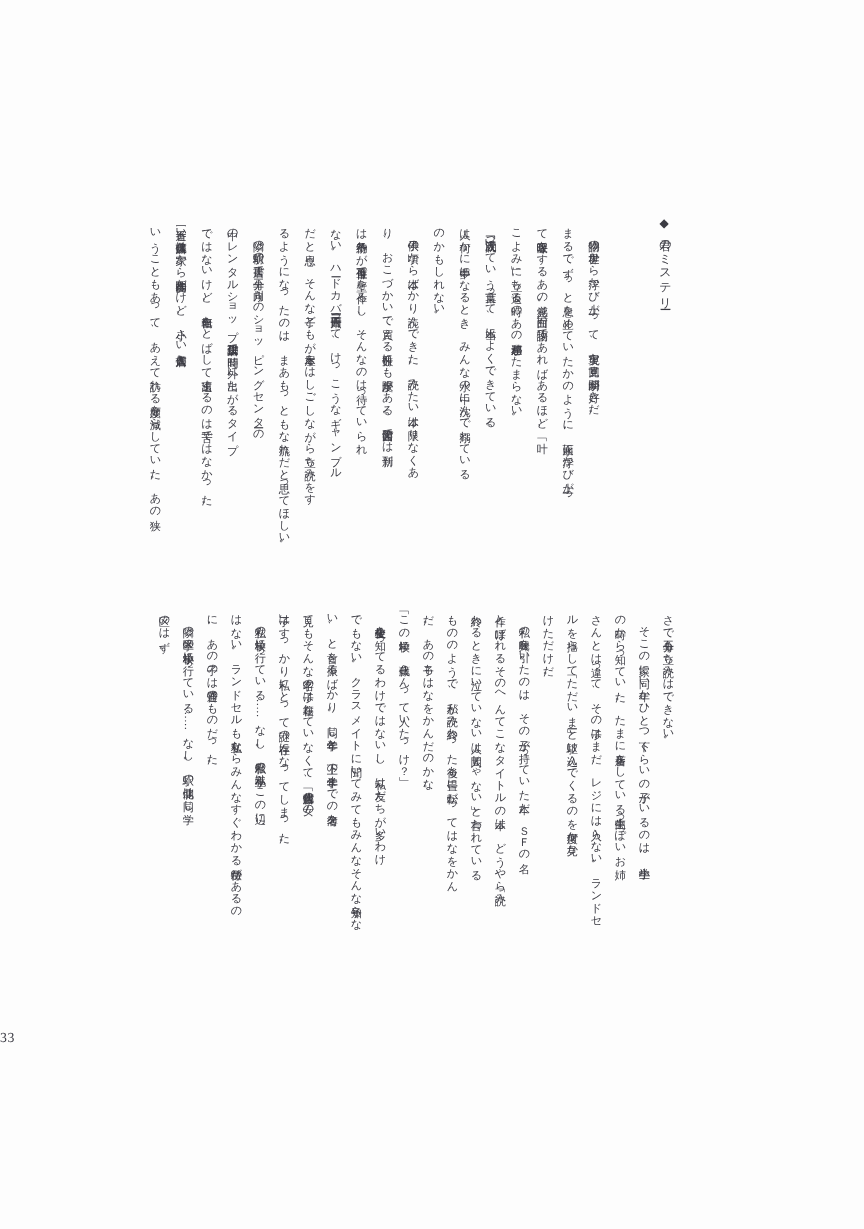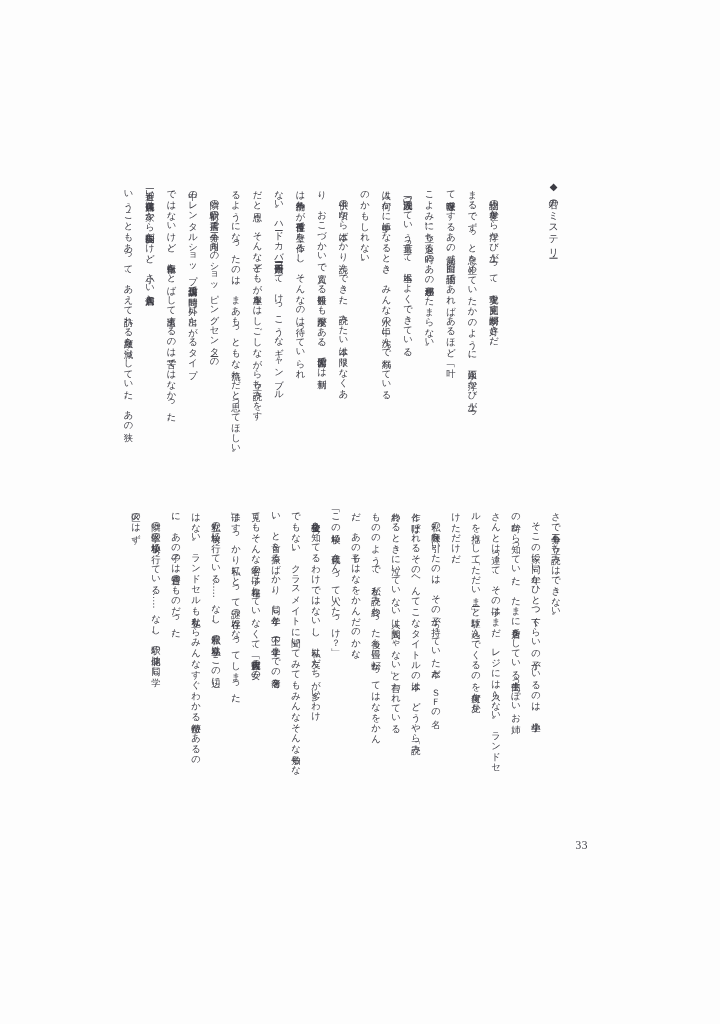--- a/index.html
+++ b/index.html
@@ -43,24 +43,24 @@
   }
   .top-band .col { line-height: 21.5px; }
   .bottom-band {
     top: 506px;
     right: 154px;
     height: 278px;
   }
   .bottom-band .col { line-height: 20px; }
   .page-number {
     position: absolute;
-    top: 839px;
+    top: 859px;
     left: 0;
     width: 588px;
-    text-align: right;
+    text-align: left;
     font-size: 11.5px;
     letter-spacing: 0.5px;
   }
 </style>
 </head>
 <body style="background: rgb(253, 253, 253);">
 
 <div class="page" style="color: rgb(59, 59, 67); background: rgb(253, 253, 253);">
   <div class="section-title vtext">◆君のミステリー</div>
 

